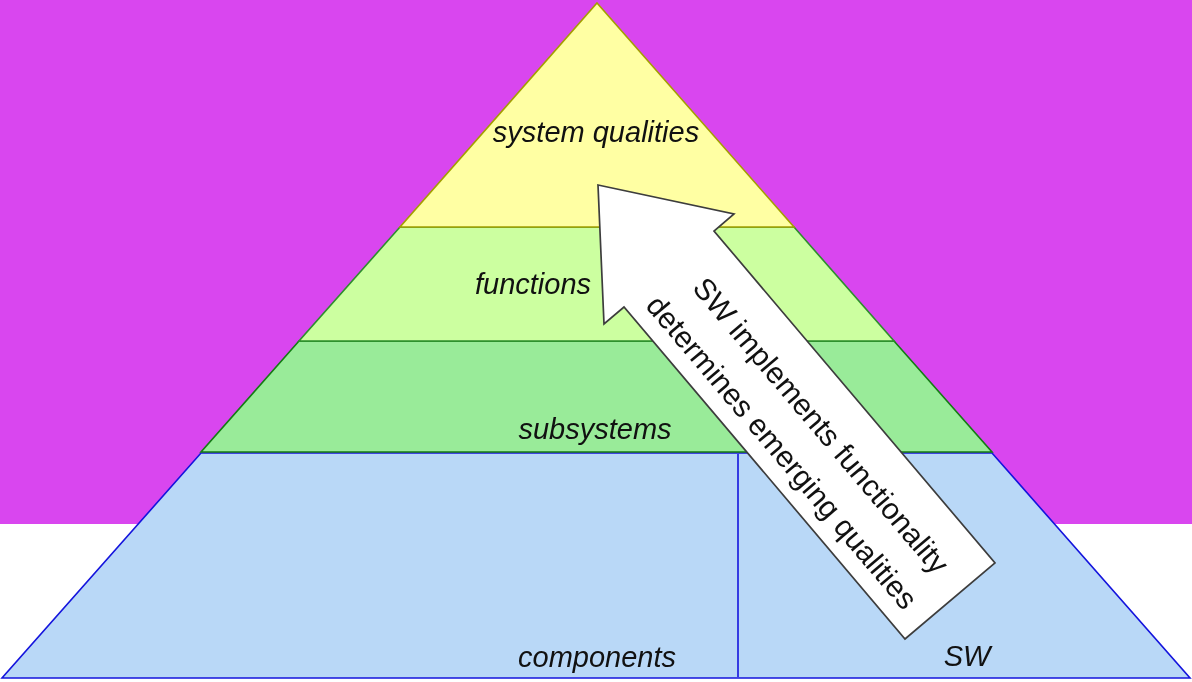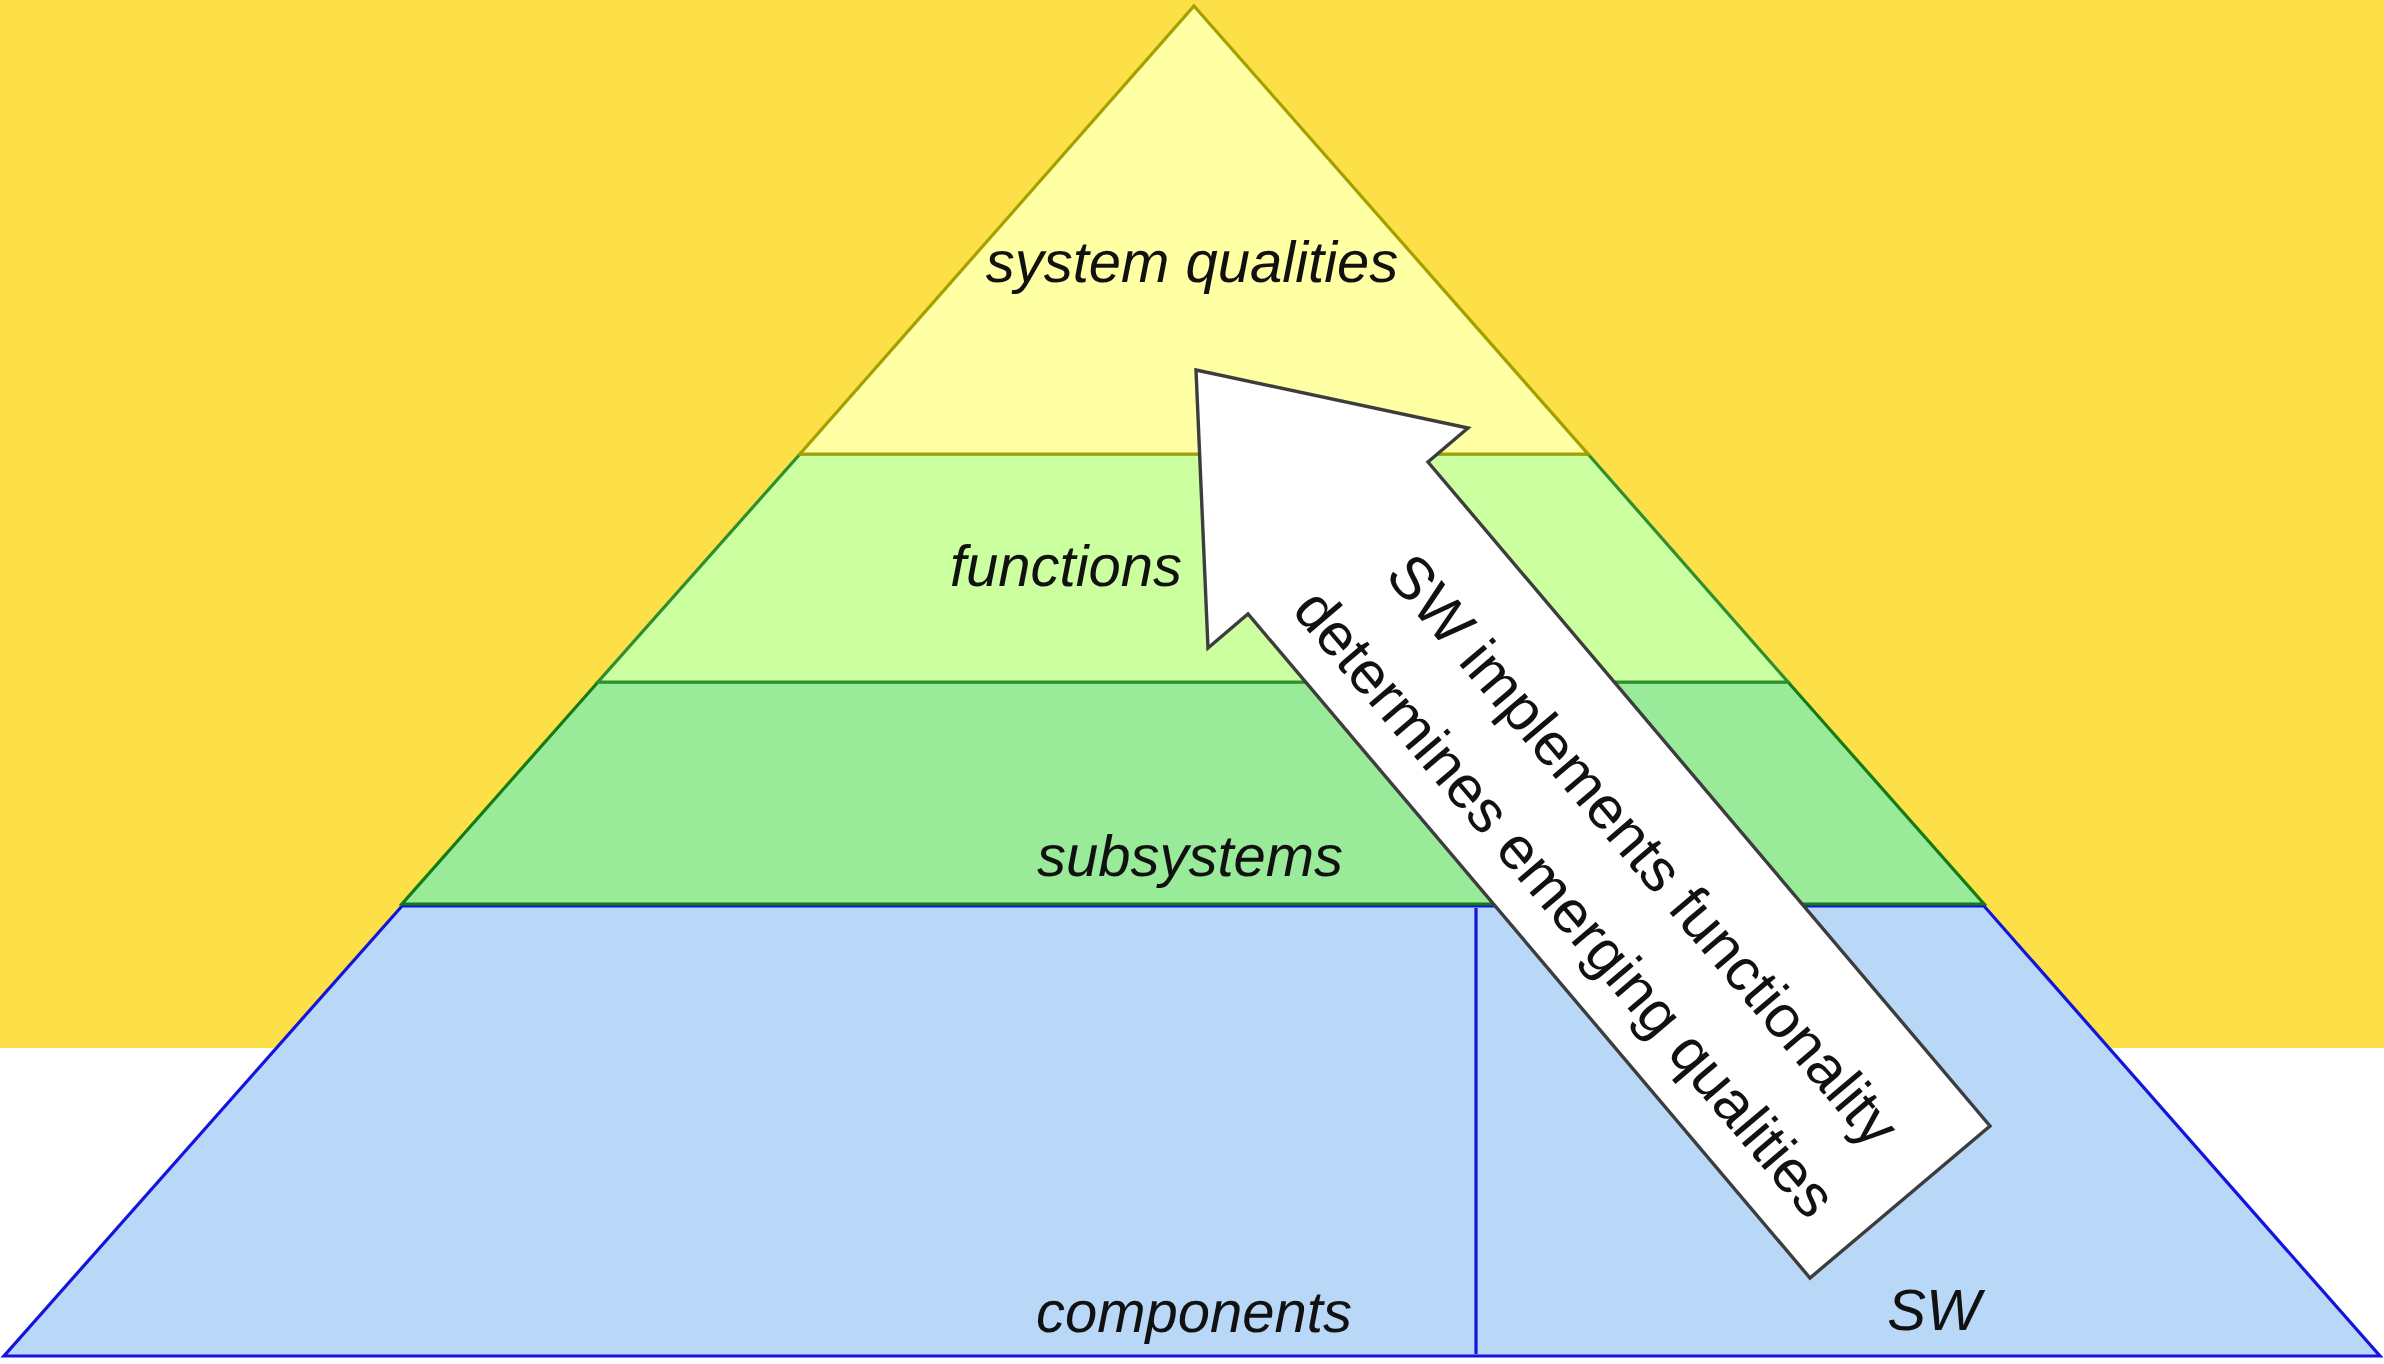--- a/index.html
+++ b/index.html
@@ -7,21 +7,21 @@
     padding: 0;
     background: #ffffff;
     width: 1192px;
     height: 682px;
     overflow: hidden;
   }
   .stage {
     position: relative;
     width: 1192px;
     height: 524px;
-    background: #fde047;
+    background: #d946ef;
   }
   svg { display: block; }
   .layer-label {
     font-family: "Liberation Sans", sans-serif;
     font-style: italic;
     font-size: 29px;
   }
   .arrow-text {
     font-family: "Liberation Sans", sans-serif;
     font-style: normal;

